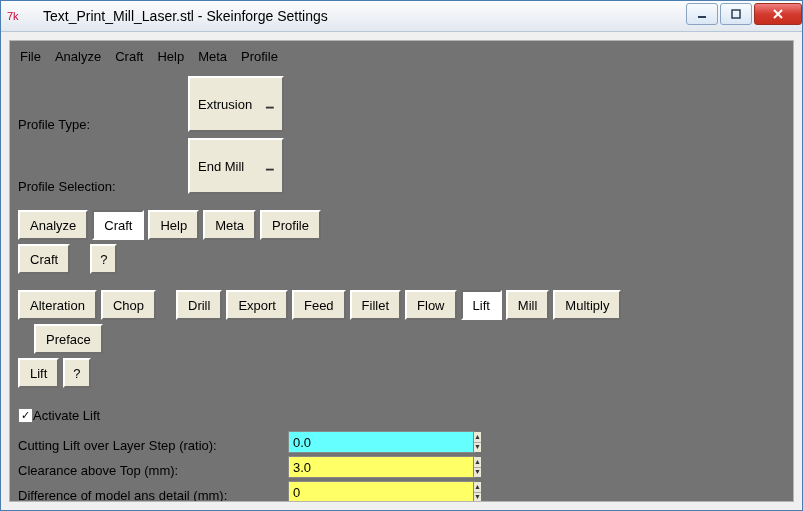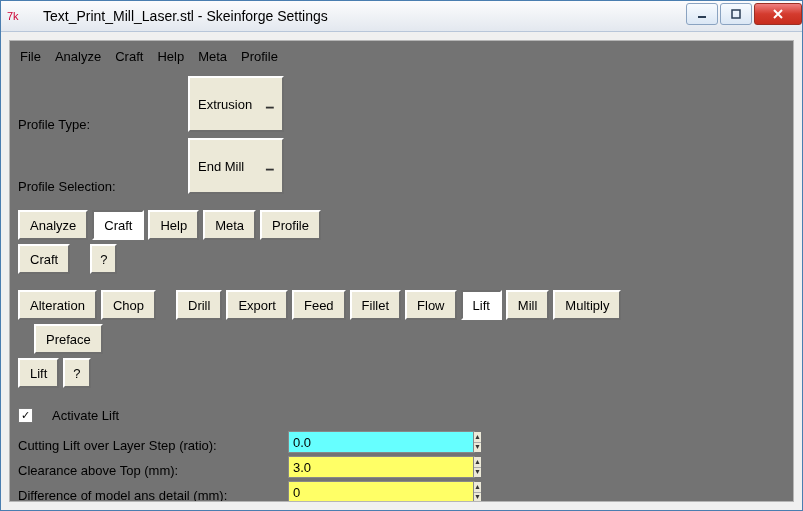--- a/index.html
+++ b/index.html
@@ -18,21 +18,21 @@
   .lbl{width:170px}
   .drop{display:inline-flex;align-items:center;height:24px;padding:14px 8px;border:2px solid;border-color:#fff #6e6e6e #6e6e6e #fff;background:#ece9d8;cursor:default;gap:10px}
   .drop .val{min-width:58px}
   .drop .ind{font-size:10px;transform:scaleY(.6);color:#333}
   .tabrow{display:flex;flex-wrap:wrap;gap:4px;margin:16px 0 4px 0}
   .tabrow.tight{margin-top:4px}
   .btn{display:inline-flex;align-items:center;height:26px;padding:0 10px;background:#ece9d8;border:2px solid;border-color:#fff #6e6e6e #6e6e6e #fff;cursor:default}
   .btn.sel{background:#fff;border-color:#6e6e6e #fff #fff #6e6e6e}
   .btn.small{padding:0 8px}
   .spacer{width:12px}
-  .chkrow{display:flex;align-items:flex-start;margin:20px 0 8px 0;gap:19px}
+  .chkrow{display:flex;align-items:flex-start;margin:20px 0 8px 0;gap:0}
   .chkbox{width:13px;height:13px;border:1px solid #777;background:#fff;display:flex;align-items:center;justify-content:center}
   .chkbox.on:after{content:"✓";font-size:11px;line-height:11px;color:#000}
   .fieldrow{display:flex;align-items:flex-end;margin:3px 0}
   .fieldrow .flbl{width:270px}
   .fld{display:flex;width:185px;height:20px;border:1px solid #888}
   .fld input{flex:1;border:0;padding:0 4px;font:13px "Segoe UI",sans-serif;background:#ffff66}
   .fld input.cyan{background:#66ffff}
   .spin{width:16px;display:flex;flex-direction:column;border-left:1px solid #888}
   .spin div{flex:1;background:#ece9d8;display:flex;align-items:center;justify-content:center;font-size:7px;line-height:6px;color:#333;border-bottom:1px solid #aaa}
   .spin div:last-child{border-bottom:0}

